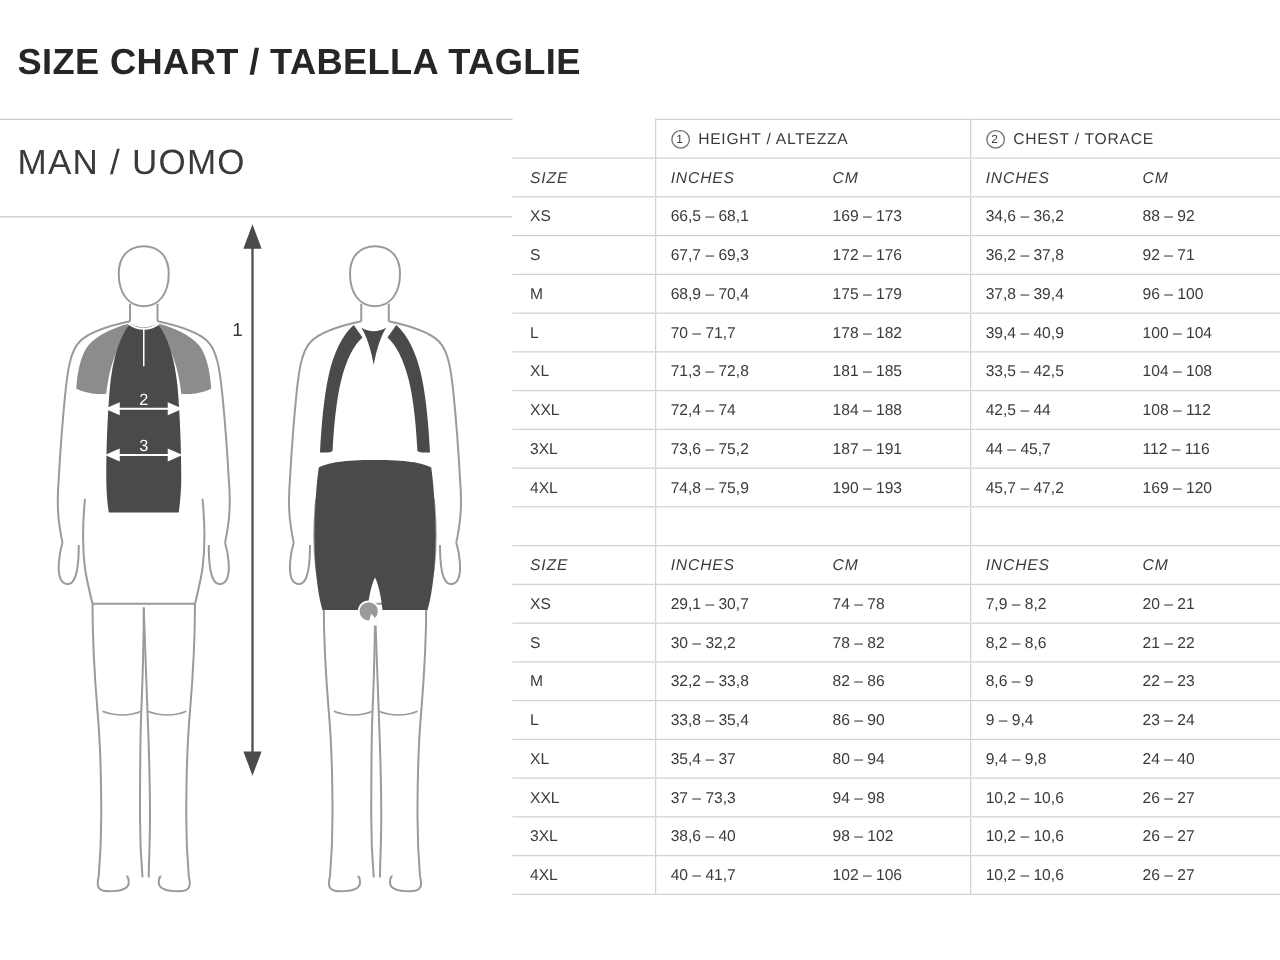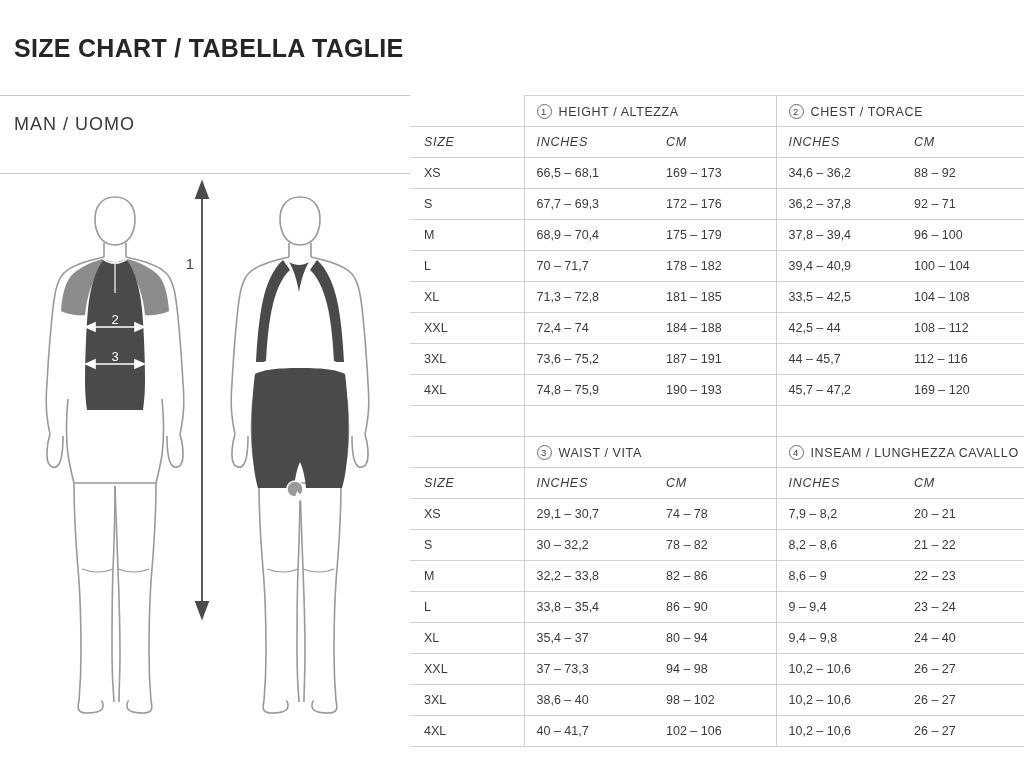--- a/index.html
+++ b/index.html
@@ -20,41 +20,41 @@
     width: 1024px;
     height: 768px;
     box-sizing: border-box;
     padding: 0;
   }
   
   .title {
     position: absolute;
     left: 14px;
     top: 34px;
-    font-size: 25px;
+    font-size: 29px;
     font-weight: bold;
     letter-spacing: 0.3px;
     color: #262626;
     white-space: nowrap;
   }
   
   .left-panel {
     position: absolute;
     left: 0;
     top: 95px;
     width: 410px;
     height: 665px;
     border-top: 1px solid #c8c8c8;
     box-sizing: border-box;
   }
   .gender-label {
     position: absolute;
     left: 14px;
     top: 18px;
-    font-size: 18px;
+    font-size: 28px;
     font-weight: normal;
     color: #3a3a3a;
     letter-spacing: 1px;
   }
   .left-divider {
     position: absolute;
     left: 0;
     top: 77px;
     width: 410px;
     height: 1px;
@@ -353,29 +353,20 @@
         </tr>
 
         <tr class="spacer-row">
           <td></td>
           <td class="vline"></td>
           <td></td>
           <td class="vline"></td>
           <td></td>
         </tr>
 
-        <tr class="hdr-row">
-          <th class="blank"></th>
-          <th class="vline" colspan="2">
-            <span class="circle-num">3</span><span>WAIST / VITA</span>
-          </th>
-          <th class="vline" colspan="2">
-            <span class="circle-num">4</span><span>INSEAM / LUNGHEZZA CAVALLO</span>
-          </th>
-        </tr>
         <tr class="sub-row">
           <td>SIZE</td>
           <td class="vline">INCHES</td>
           <td>CM</td>
           <td class="vline">INCHES</td>
           <td>CM</td>
         </tr>
 
         <tr class="data-row">
           <td>XS</td>

